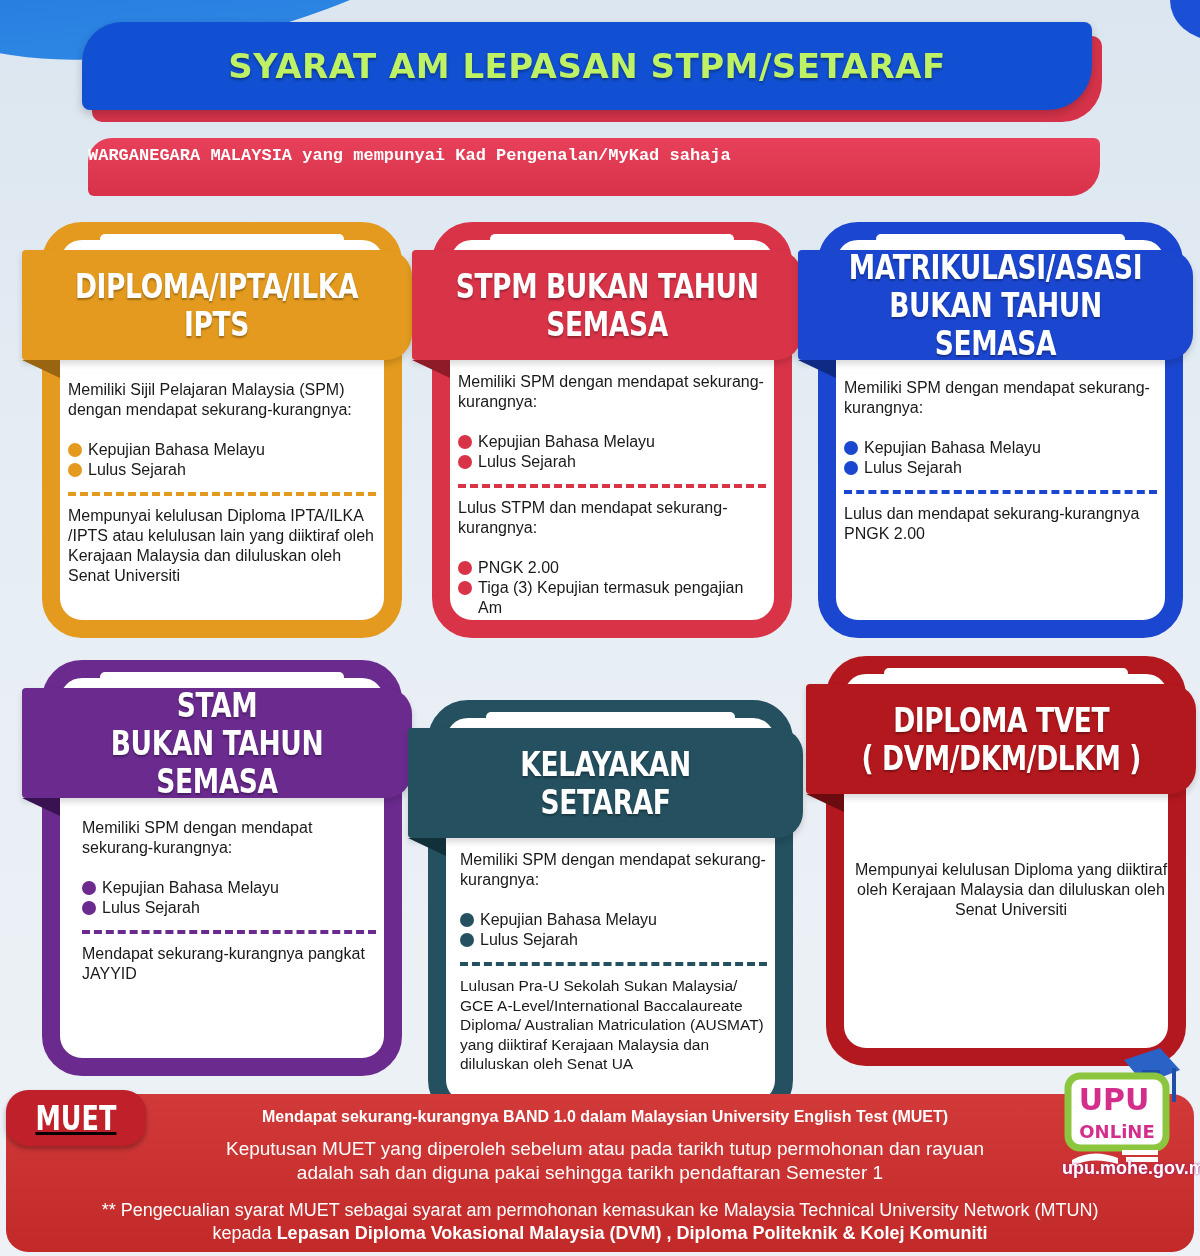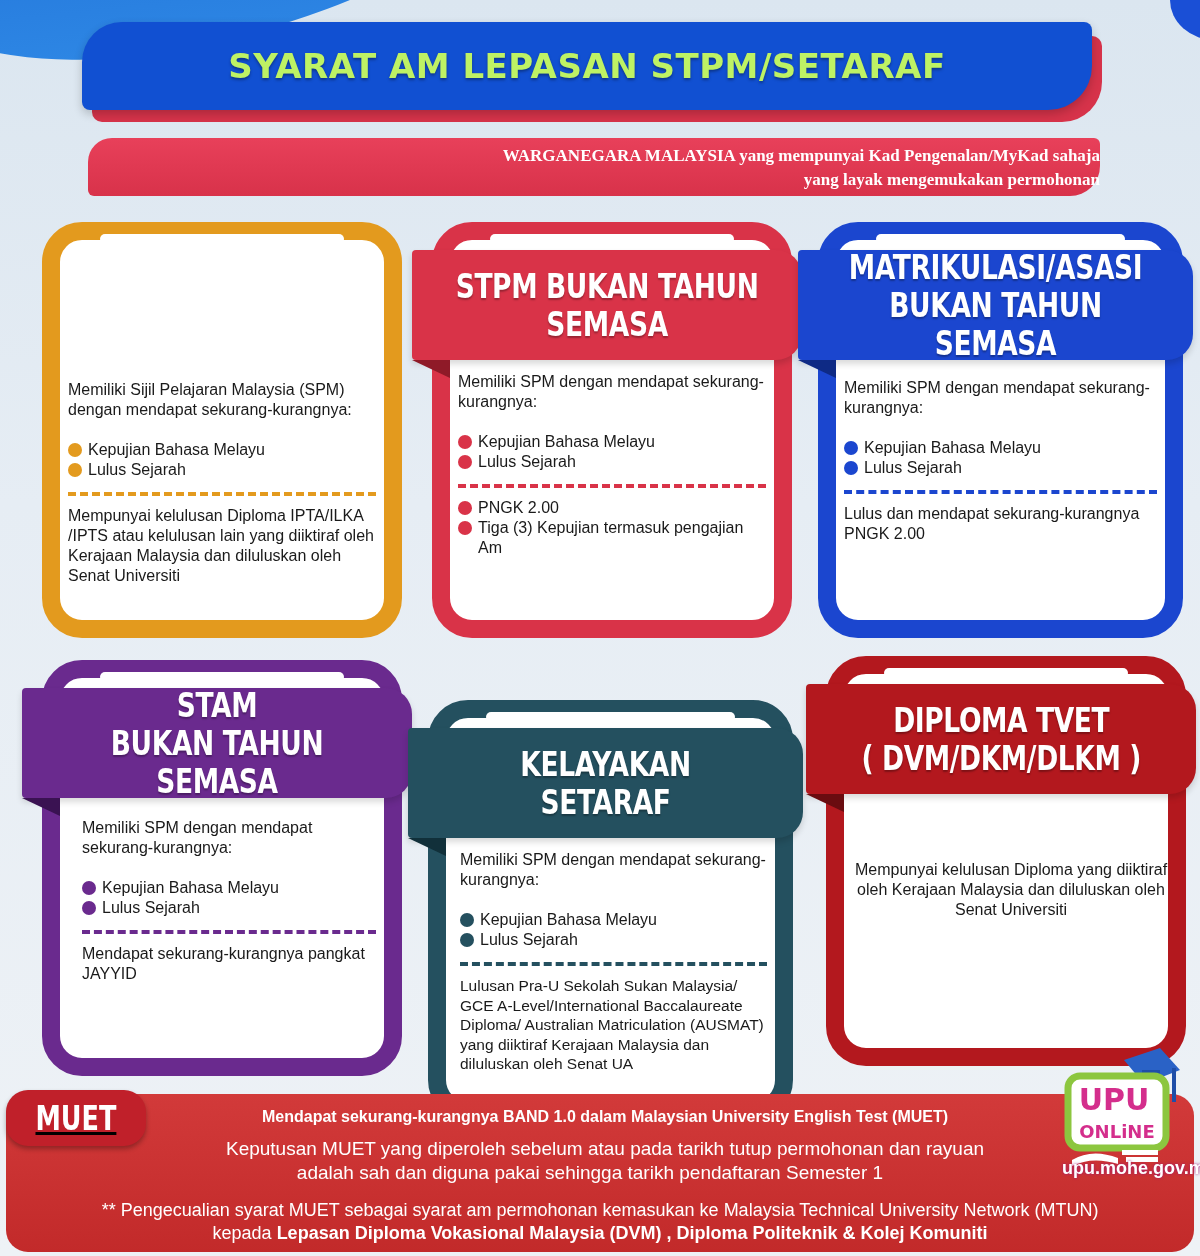--- a/index.html
+++ b/index.html
@@ -32,22 +32,22 @@
   }
   .title-banner span {
     color: #bef264; font-weight: 700; font-size: 34px; letter-spacing: .5px;
     font-family: "DejaVu Sans", sans-serif;
     text-shadow: 0 2px 3px rgba(0,0,0,.35);
   }
   .sub-banner {
     position: absolute; left: 88px; top: 138px; width: 1012px; height: 58px;
     background: linear-gradient(180deg,#e8405a,#d8324a);
     border-radius: 24px 6px 30px 6px;
-    text-align: right; color: #fff; font-weight: 700; font-size: 17px; line-height: 24px;
-    padding-top: 6px; font-family: Liberation Serif, serif;
+    text-align: left; color: #fff; font-weight: 700; font-size: 17px; line-height: 24px;
+    padding-top: 6px; font-family: Liberation Mono, monospace;
   }
   
   .card { position: absolute; }
   .card .frame {
     position: absolute; left: 20px; top: 0; right: 0; bottom: 0;
     border-radius: 40px; border: 18px solid var(--c);
     background: #fff;
   }
   .card .frame::before {
     content: ""; position: absolute; left: 40px; right: 40px; top: -6px; height: 10px;
@@ -106,25 +106,28 @@
 <div class="swoosh-left"></div>
 <div class="swoosh-right"></div>
 
 <div class="title-shadow"></div>
 <div class="title-banner">
   <span>SYARAT AM LEPASAN STPM/SETARAF</span>
 </div>
 
 <div class="sub-banner">
   <div>WARGANEGARA MALAYSIA yang mempunyai Kad Pengenalan/MyKad sahaja</div>
-  <div>yang layak mengemukakan permohonan</div>
 </div>
 
 <div class="card" style="left:22px;top:222px;width:380px;height:416px;--c:#e39a1e;--d:#9a6510;">
   <div class="frame"></div>
+  <div class="head">
+    <span>DIPLOMA/IPTA/ILKA
+IPTS</span>
+  </div>
   <div class="body" style="top:158px;">
     <p>Memiliki Sijil Pelajaran Malaysia (SPM) dengan mendapat sekurang-kurangnya:</p>
     <ul class="bullets">
       <li><i class="dot"></i><span>Kepujian Bahasa Melayu</span></li>
       <li><i class="dot"></i><span>Lulus Sejarah</span></li>
     </ul>
     <div class="divider"></div>
     <p>Mempunyai kelulusan Diploma IPTA/ILKA /IPTS atau kelulusan lain yang diiktiraf oleh Kerajaan Malaysia dan diluluskan oleh Senat Universiti</p>
   </div>
 </div>
@@ -135,20 +138,21 @@
     <span>STPM BUKAN TAHUN
 SEMASA</span>
   </div>
   <div class="body" style="top:150px;">
     <p>Memiliki SPM dengan mendapat sekurang-kurangnya:</p>
     <ul class="bullets">
       <li><i class="dot"></i><span>Kepujian Bahasa Melayu</span></li>
       <li><i class="dot"></i><span>Lulus Sejarah</span></li>
     </ul>
     <div class="divider"></div>
+    <p>Lulus STPM dan mendapat sekurang-kurangnya:</p>
     <ul class="bullets">
       <li><i class="dot"></i><span>PNGK 2.00</span></li>
       <li><i class="dot"></i><span>Tiga (3) Kepujian termasuk pengajian Am</span></li>
     </ul>
   </div>
 </div>
 
 <div class="card" style="left:798px;top:222px;width:385px;height:416px;--c:#1b46cf;--d:#0e2a85;">
   <div class="frame"></div>
   <div class="head">

